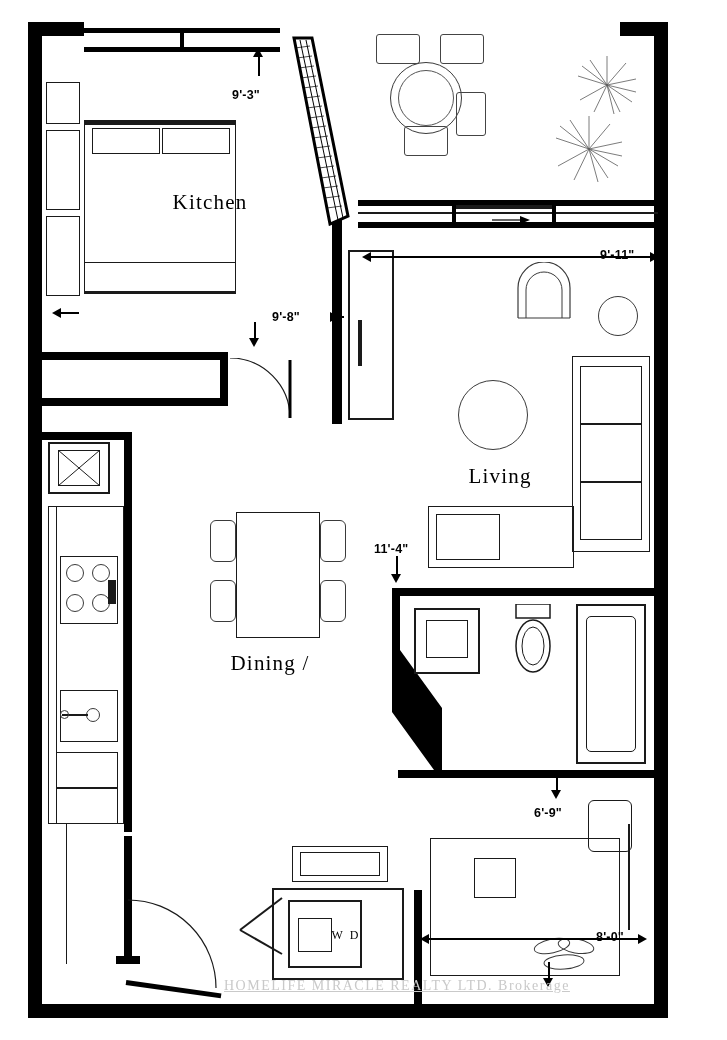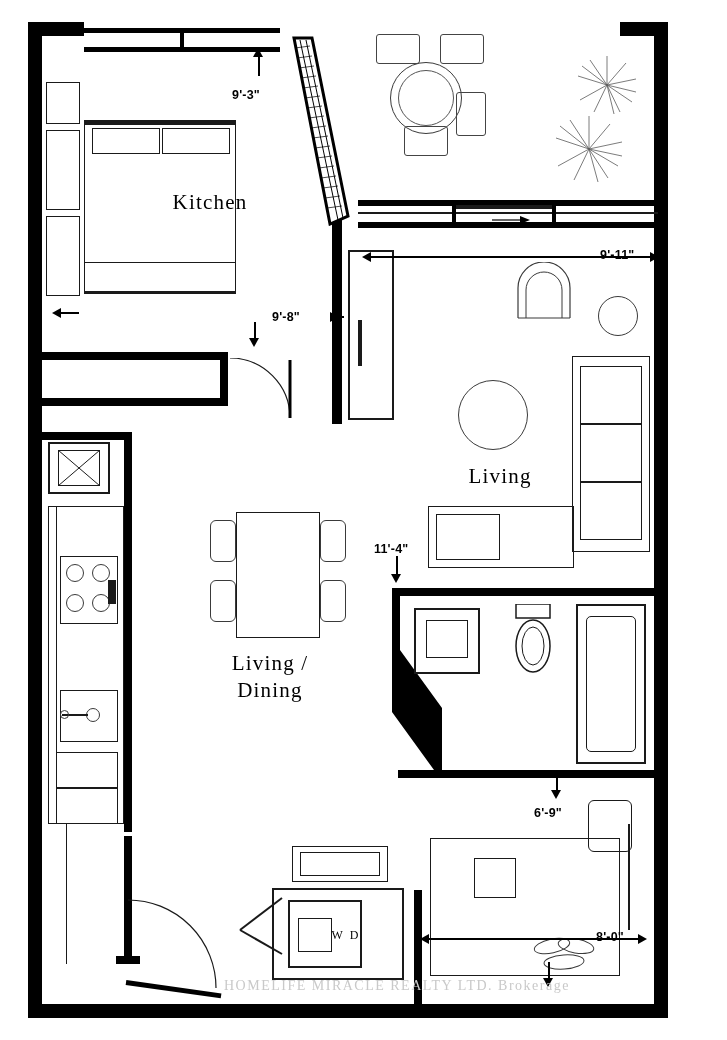--- a/index.html
+++ b/index.html
@@ -91,20 +91,21 @@
   .dimline { position: absolute; background: #000; }
 
   
   .watermark {
     position: absolute;
     font-family: "Liberation Serif", serif;
     font-size: 14px;
     color: #c9c9c9;
     letter-spacing: 1.5px;
     white-space: nowrap;
+    text-decoration: underline;
   }
 
   
   .circle {
     position: absolute;
     border: 1px solid #3a3a3a;
     border-radius: 50%;
     box-sizing: border-box;
   }
   .rounded {
@@ -265,22 +266,21 @@
   <div class="outline" style="left:572px; top:356px; width:78px; height:196px; border-width:1px;"></div>
   <div class="outline" style="left:580px; top:366px; width:62px; height:58px;"></div>
   <div class="outline" style="left:580px; top:424px; width:62px; height:58px;"></div>
   <div class="outline" style="left:580px; top:482px; width:62px; height:58px;"></div>
   <div class="outline" style="left:428px; top:506px; width:146px; height:62px;"></div>
   <div class="outline" style="left:436px; top:514px; width:64px; height:46px;"></div>
 
   <div class="wall" style="left:396px; top:588px; width:258px; height:8px;"></div>
 
   <div class="room-label two-line" style="left:180px; top:650px; width:180px;">
-    <div>Living /</div>
-    <div>Dining</div>
+    <div>Dining /</div>
   </div>
 
   <div class="outline" style="left:236px; top:512px; width:84px; height:126px; border-width:1px;"></div>
   <div class="rounded" style="left:210px; top:520px; width:26px; height:42px;"></div>
   <div class="rounded" style="left:210px; top:580px; width:26px; height:42px;"></div>
   <div class="rounded" style="left:320px; top:520px; width:26px; height:42px;"></div>
   <div class="rounded" style="left:320px; top:580px; width:26px; height:42px;"></div>
 
   <div class="wall" style="left:124px; top:432px; width:8px; height:400px;"></div>
   <div class="wall" style="left:42px; top:432px; width:90px; height:8px;"></div>

